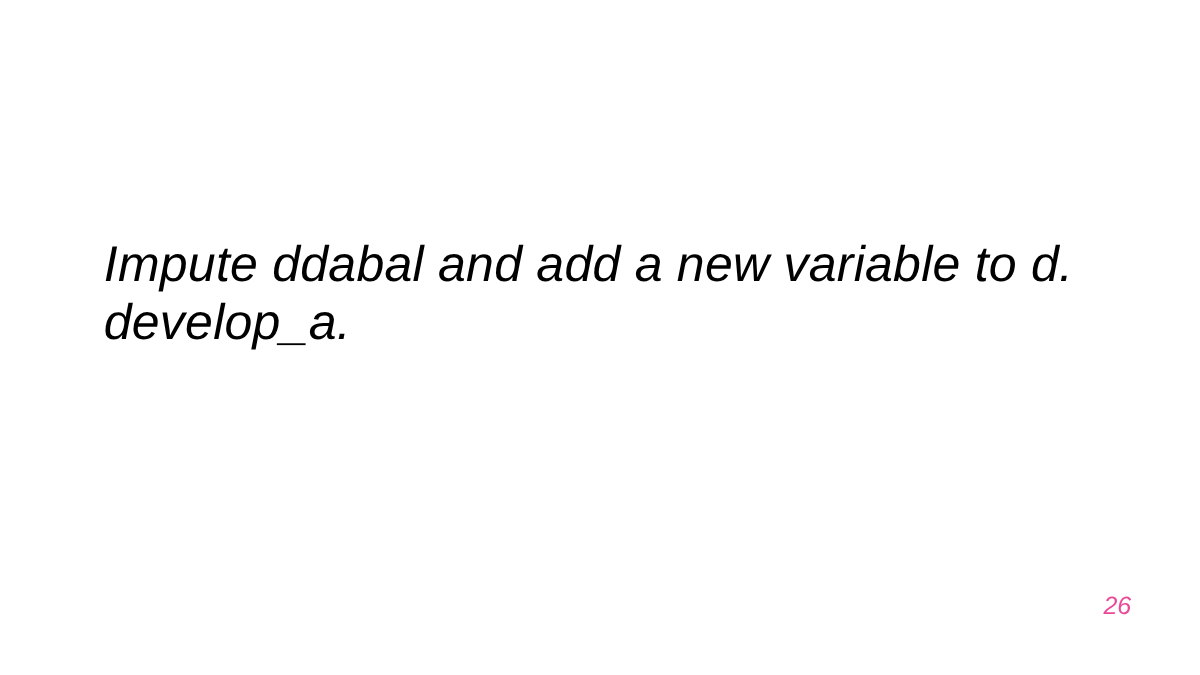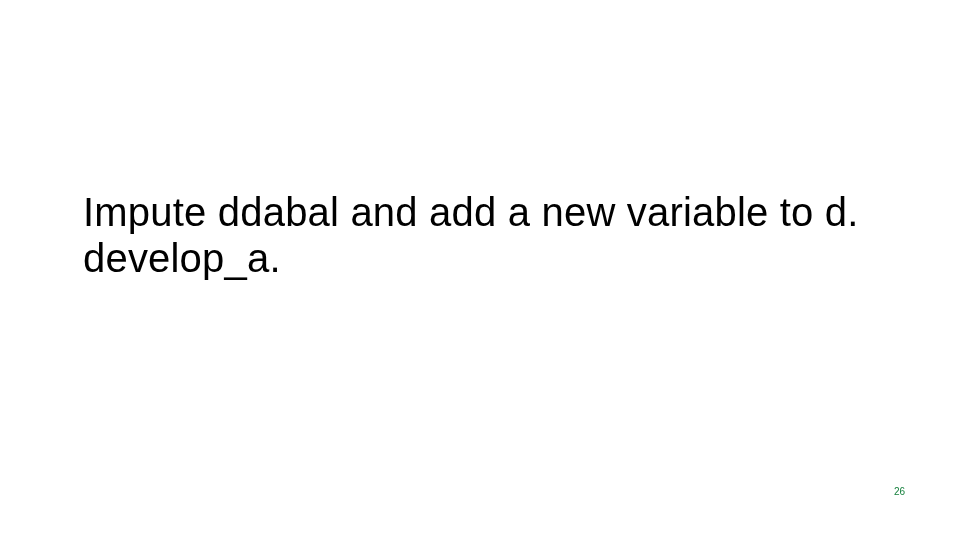--- a/index.html
+++ b/index.html
@@ -1,18 +1,19 @@
 <!DOCTYPE html>
 <html><head>
   <meta charset="utf-8">
   <style>
     * {
       margin: 0;
       padding: 15px;
       box-sizing: border-box;
+      font-style: italic;
     }
     html, body {
       width: 960px;
       height: 540px;
       font-family: "Segoe UI Light", "Segoe UI", "Helvetica Neue", Arial, sans-serif;
       background: #ffffff;
       color: #000000;
       overflow: hidden;
       font-weight: 300;
     }
@@ -28,22 +29,22 @@
       right: 60px;
       font-size: 40px;
       line-height: 1.15;
       font-weight: 300;
       letter-spacing: 0.2px;
     }
     .page-number {
       position: absolute;
       right: 40px;
       bottom: 28px;
-      font-size: 10px;
-      color: #15803d;
+      font-size: 20px;
+      color: #ec4899;
       font-weight: 400;
     }
   </style>
 </head>
 <body>
 
 <div class="slide">
   <div class="title-block">Impute ddabal and add a new variable to d. develop_a.</div>
   <div class="page-number">26</div>
 </div>

